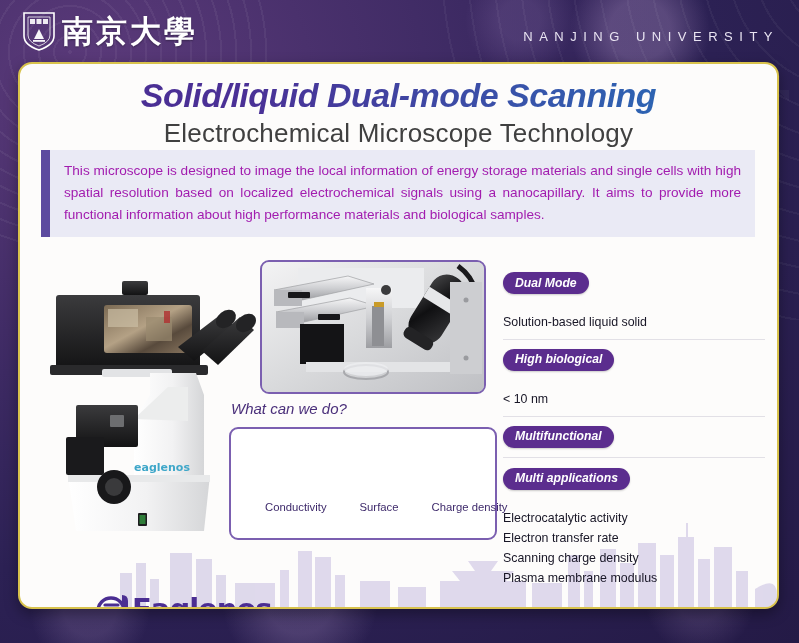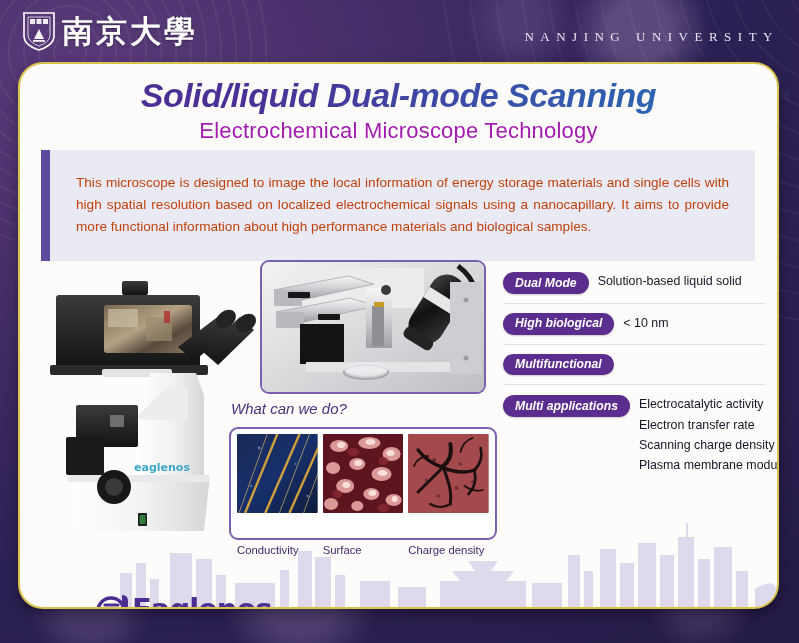--- a/index.html
+++ b/index.html
@@ -39,73 +39,73 @@
     writing-mode:vertical-rl;}
 
   
   .header{position:absolute;left:0;top:0;width:799px;height:62px;}
   .crest{position:absolute;left:22px;top:11px;width:34px;height:40px;}
   .cn-name{position:absolute;left:62px;top:11px;height:42px;
     font-family:"Liberation Serif",serif;font-size:31px;color:#fff;
     letter-spacing:3px;font-weight:bold;white-space:nowrap;
     text-shadow:0 1px 2px rgba(0,0,0,.35);}
   .en-name{position:absolute;right:20px;top:29px;color:#e9e4f2;font-size:13px;
-    letter-spacing:6.5px;font-weight:normal;font-family:Liberation Serif, serif;}
+    letter-spacing:6.5px;font-weight:normal;}
 
   
   .card{position:absolute;left:18px;top:62px;width:757px;height:543px;
-    background:#fdfcfb;border:2.5px solid #d8c24c;border-radius:25px;overflow:hidden;
+    background:#fdfcfb;border:2.5px solid #d8c24c;border-radius:14px;overflow:hidden;
     box-shadow:0 5px 14px rgba(0,0,0,.35);}
 
   
   .skyline{position:absolute;left:0;bottom:0;width:100%;height:92px;opacity:.9;}
 
   
   .title{position:absolute;left:0;top:12px;width:100%;text-align:center;
     font-size:34px;font-weight:bold;font-style:italic;letter-spacing:-.5px;
     background:linear-gradient(90deg,#4b2e92 0%,#4a3096 30%,#3a4fa8 62%,#2472b9 100%);
     -webkit-background-clip:text;background-clip:text;color:transparent;
     -webkit-text-fill-color:transparent;}
   .subtitle{position:absolute;left:0;top:54px;width:100%;text-align:center;
-    font-size:22px;color:#a21caf;letter-spacing:.2px;}
+    font-size:26px;color:#404040;letter-spacing:.2px;}
 
   
   .desc{position:absolute;left:21px;top:86px;width:714px;
     background:#eaeaf5;border-left:9px solid #5c4a9f;
     padding:10px 14px 11px 14px;box-sizing:border-box;}
-  .desc p{margin:12px;font-size:13.6px;line-height:1.62;color:#c2410c;text-align:justify;}
+  .desc p{margin:0;font-size:13.6px;line-height:1.62;color:#a21caf;text-align:justify;}
 
   
   .scope{position:absolute;left:22px;top:205px;width:215px;height:280px;}
 
   
   .photo-panel{position:absolute;left:240px;top:196px;width:222px;height:130px;
     border:2.5px solid #7b5fb0;border-radius:9px;overflow:hidden;background:#cfd0d4;}
 
   
   .wcwd{position:absolute;left:211px;top:336px;font-size:15px;font-style:italic;
     color:#4a2f7a;font-weight:normal;}
   .tiles{position:absolute;left:209px;top:363px;width:268px;height:113px;
     border:2.5px solid #7b5fb0;border-radius:9px;background:#fff;
     box-sizing:border-box;padding:5px 6px 4px 6px;
     display:flex;gap:5px;align-items:flex-start;}
-  .tile{flex:1;display:flex;flex-direction:column;align-items:flex-start;gap:28px;}
+  .tile{flex:1;display:flex;flex-direction:row;align-items:flex-end;gap:28px;}
   .tile .img{width:100%;height:79px;border-radius:1px;}
   .tile .cap{font-size:11.3px;color:#3e2a6b;margin-top:3px;white-space:nowrap;}
 
   
   .brand{position:absolute;left:76px;top:528px;display:flex;align-items:center;gap:2px;}
   .brand .mark{width:34px;height:34px;}
   .brand .word{font-size:29px;font-weight:bold;color:#4b2e92;letter-spacing:-1px;
     font-family:"DejaVu Sans",sans-serif;}
 
   
   .features{position:absolute;left:483px;top:198px;width:262px;}
-  .frow{display:flex;align-items:flex-start;gap:9px;
-    border-bottom:1px solid #e2e0e6;padding:9px 0 9px 0;}
+  .frow{display:flex;align-items:flex-start;gap:18px;
+    border-bottom:1px solid #e2e0e6;padding:9px 0 9px 0;flex-direction:column;}
   .frow:last-child{border-bottom:none;}
   .pill{flex:0 0 auto;background:#5b2d8e;color:#fff;border-radius:13px;
     padding:4.5px 12px;font-size:12.2px;font-weight:bold;font-style:italic;
     white-space:nowrap;line-height:1.05;box-shadow:0 1px 2px rgba(0,0,0,.2);}
   .fvals{display:flex;flex-direction:column;gap:5px;padding-top:3px;}
   .fval{font-size:12.4px;color:#181626;white-space:nowrap;line-height:1.22;}
   .frow.tall .pill{margin-top:1px;}
 </style>
 </head>
 <body>

